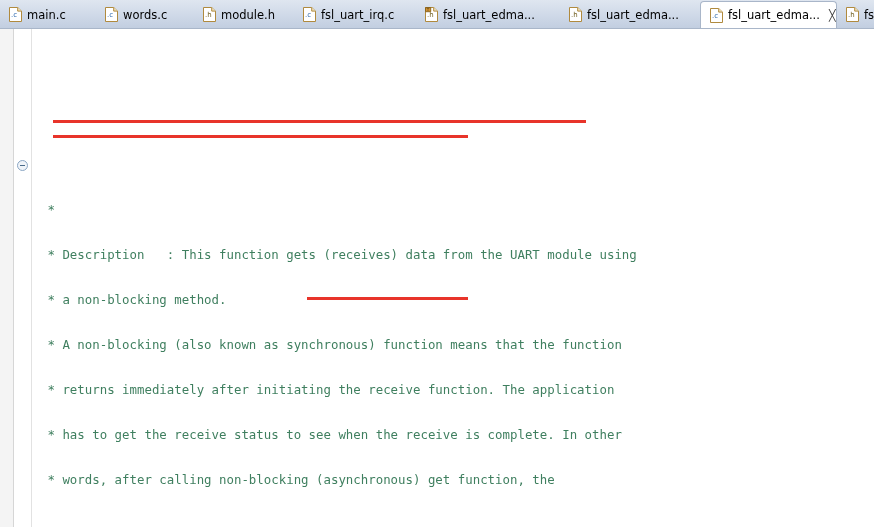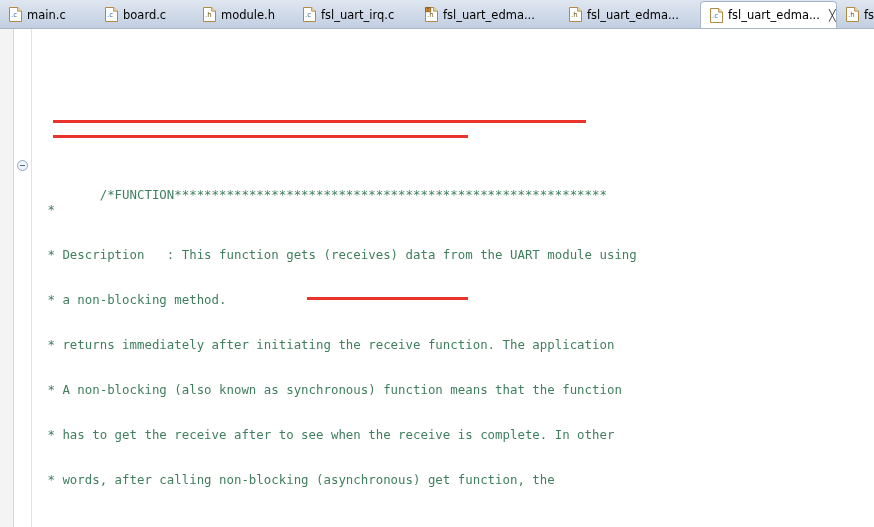--- a/index.html
+++ b/index.html
@@ -190,21 +190,21 @@
     </div>
 
     <div class="tab inactive" style="width:98px;">
       <span class="ficon">
         <svg width="13" height="15" viewBox="0 0 13 15">
             <path d="M0.5 0.5h8.2l3.8 3.6v10.4h-12z" fill="#fff" stroke="#b08a3e"></path>
             <path d="M8.7 0.5v3.6h3.8" fill="#efe2c0" stroke="#b08a3e"></path>
             <text x="2" y="9.5" font-family="DejaVu Sans" font-size="7" fill="#1e5ea8">.c</text>
           </svg>
       </span>
-      <span class="tab-label">board.c</span>
+      <span class="tab-label">words.c</span>
     </div>
 
     <div class="tab inactive" style="width:100px;">
       <span class="ficon">
         <svg width="13" height="15" viewBox="0 0 13 15">
             <path d="M0.5 0.5h8.2l3.8 3.6v10.4h-12z" fill="#fff" stroke="#b08a3e"></path>
             <path d="M8.7 0.5v3.6h3.8" fill="#efe2c0" stroke="#b08a3e"></path>
             <text x="2" y="9.5" font-family="DejaVu Sans" font-size="7" fill="#6d5a1a">.h</text>
           </svg>
       </span>
@@ -275,28 +275,27 @@
     <div class="gutter-fold"></div>
 
     <div class="code">
 
       
       <div class="line" style="height:8px"></div>
 
       
       <div class="line">
         <span class="fold"></span>
-        <span class="c-comment">/*FUNCTION**********************************************************</span>
       </div>
       <div class="line"><span class="c-comment"> *</span></div>
       <div class="line"><span class="c-comment"> * Description   : This function gets (receives) data from the UART module using</span></div>
       <div class="line"><span class="c-comment"> * a non-blocking method.</span></div>
+      <div class="line"><span class="c-comment"> * A non-blocking (also known as synchronous) function means that the function</span></div>
       <div class="line"><span class="c-comment"> * returns immediately after initiating the receive function. The application</span></div>
-      <div class="line"><span class="c-comment"> * A non-blocking (also known as synchronous) function means that the function</span></div>
-      <div class="line"><span class="c-comment"> * has to get the receive after to see when the receive is complete. In other</span></div>
+      <div class="line"><span class="c-comment"> * has to get the receive status to see when the receive is complete. In other</span></div>
       <div class="line"><span class="c-comment"> * words, after calling non-blocking (asynchronous) get function, the</span></div>
       
       
       
       
       
 
       
       
       

